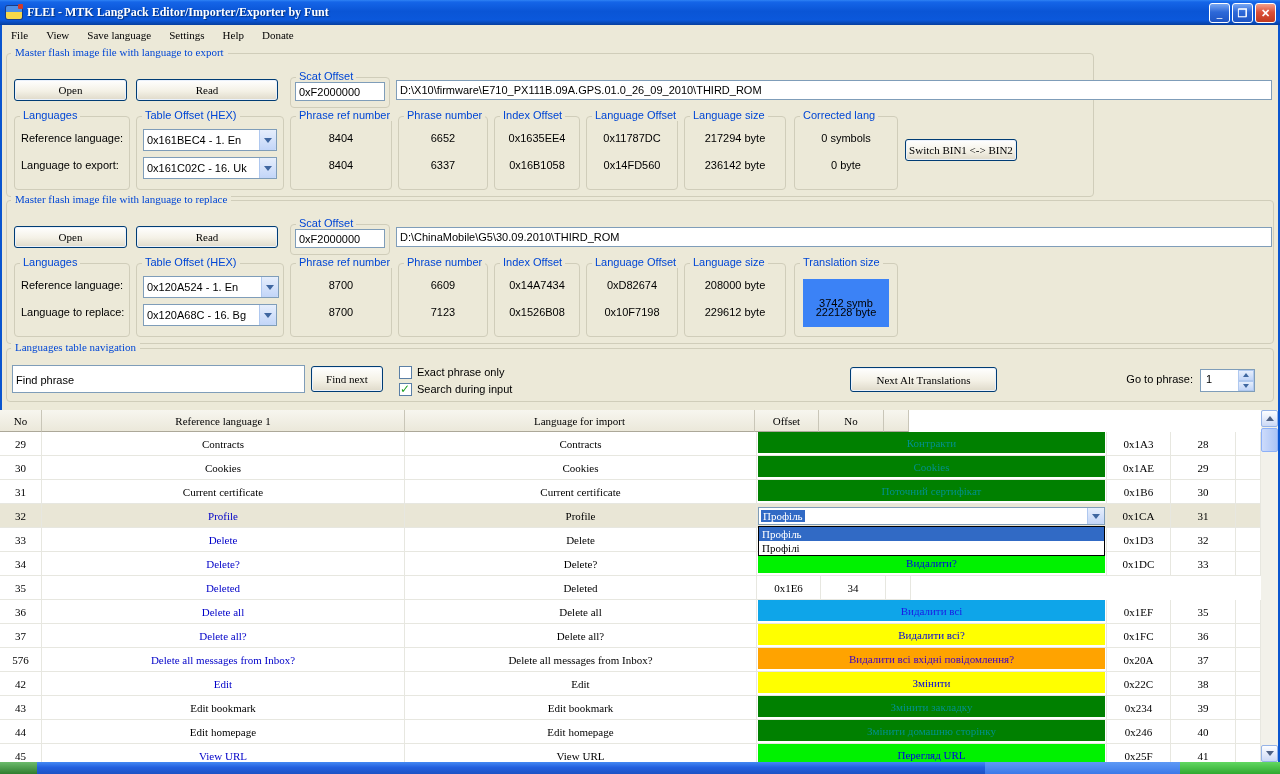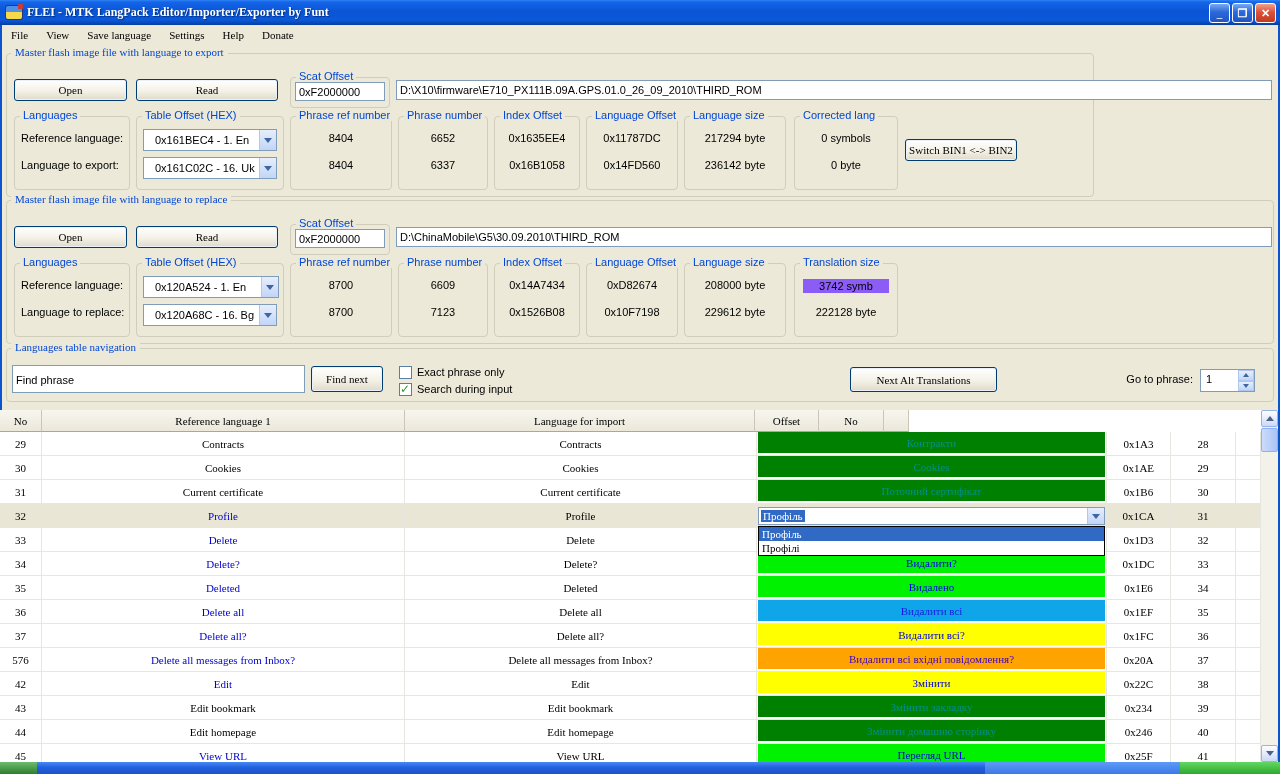--- a/index.html
+++ b/index.html
@@ -23,28 +23,28 @@
   .menu-item{padding:2px 9px 3px 9px;cursor:default;}
   
   .grp{border:1px solid #D0CDBA;border-radius:4px;box-sizing:border-box;}
   .grp-cap{position:absolute;top:-8px;left:4px;background:#ECE9D8;padding:0 4px;color:#0046D5;white-space:nowrap;}
   .mini{position:absolute;border:1px solid #D0CDBA;border-radius:4px;box-sizing:border-box;}
   .mini .cap{position:absolute;top:-8px;left:5px;background:#ECE9D8;padding:0 3px;color:#0046D5;white-space:nowrap;}
   .mini .v1{position:absolute;left:0;right:0;top:15px;text-align:center;}
   .mini .v2{position:absolute;left:0;right:0;top:42px;text-align:center;}
   .mini .l1{position:absolute;left:6px;top:15px;white-space:nowrap;}
   .mini .l2{position:absolute;left:6px;top:42px;white-space:nowrap;}
-  .hl{display:block;margin:0 8px;padding:1px 0;background:#8b5cf6;}
+  .hl{display:block;margin:0 8px;padding:18px 0;background:#3b82f6;}
   
   .btn{background:linear-gradient(180deg,#FFFFFF,#F4F1E6 55%,#DFDACA);border:1px solid #003C74;border-radius:3px;
     display:flex;align-items:center;justify-content:center;box-sizing:border-box;box-shadow:inset 0 0 0 1px #EAF1FB;}
   .xpinput{border:1px solid #7F9DB9;background:#fff;font-family:"Liberation Sans",sans-serif;font-size:11px;
     padding:1px 3px;box-sizing:border-box;}
   .xpcombo2{position:absolute;background:#fff;border:1px solid #7F9DB9;box-sizing:border-box;display:flex;align-items:center;}
-  .xpcombo2 .ctext{flex:1;padding-left:11px;white-space:nowrap;overflow:hidden;}
+  .xpcombo2 .ctext{flex:1;padding-left:3px;white-space:nowrap;overflow:hidden;}
   .cbtn{width:16px;align-self:stretch;background:linear-gradient(180deg,#E6EEFC,#C2D5F8);border-left:1px solid #AFC8EF;
     display:flex;align-items:center;justify-content:center;border-radius:0 1px 1px 0;}
   .tri{width:0;height:0;border-left:4px solid transparent;border-right:4px solid transparent;border-top:5px solid #3F66A0;}
   .tri.up{border-top:none;border-bottom:5px solid #3F66A0;}
   .xpcheck{position:absolute;width:13px;height:13px;background:#fff;border:1px solid #5A7FA6;box-sizing:border-box;}
   .xpcheck .tick{display:none;color:#21A121;font-weight:bold;font-size:12px;line-height:10px;margin-left:0px;}
   .xpcheck.checked .tick{display:block;}
   .cb-label{position:absolute;white-space:nowrap;}
   .spinner{position:absolute;border:1px solid #7F9DB9;background:#fff;box-sizing:border-box;display:flex;}
   .spin-val{flex:1;padding:3px 0 0 5px;}
@@ -349,23 +349,20 @@
           <div class="impfill" style="background: rgb(0, 242, 0); color: rgb(0, 0, 230);">Видалити?</div>
         </div>
         <div class="tcell num" style="width: 64px;">0x1DC</div>
         <div class="tcell num" style="width: 65px;">33</div>
         <div class="tcell blank" style="width: 25px;"></div>
       </div>
       <div class="trow">
         <div class="tcell num" style="width: 42px;">35</div>
         <div class="tcell ref blue" style="width: 363px;">Deleted</div>
         <div class="tcell ref" style="width: 352px;">Deleted</div>
-        <div class="tcell imp" style="width: 350px;">
-          <div class="impfill" style="background: rgb(0, 242, 0); color: rgb(0, 0, 230);">Видалено</div>
-        </div>
         <div class="tcell num" style="width: 64px;">0x1E6</div>
         <div class="tcell num" style="width: 65px;">34</div>
         <div class="tcell blank" style="width: 25px;"></div>
       </div>
       <div class="trow">
         <div class="tcell num" style="width: 42px;">36</div>
         <div class="tcell ref blue" style="width: 363px;">Delete all</div>
         <div class="tcell ref" style="width: 352px;">Delete all</div>
         <div class="tcell imp" style="width: 350px;">
           <div class="impfill" style="background: #0ea5e9; color: rgb(26, 26, 230);">Видалити всі</div>

